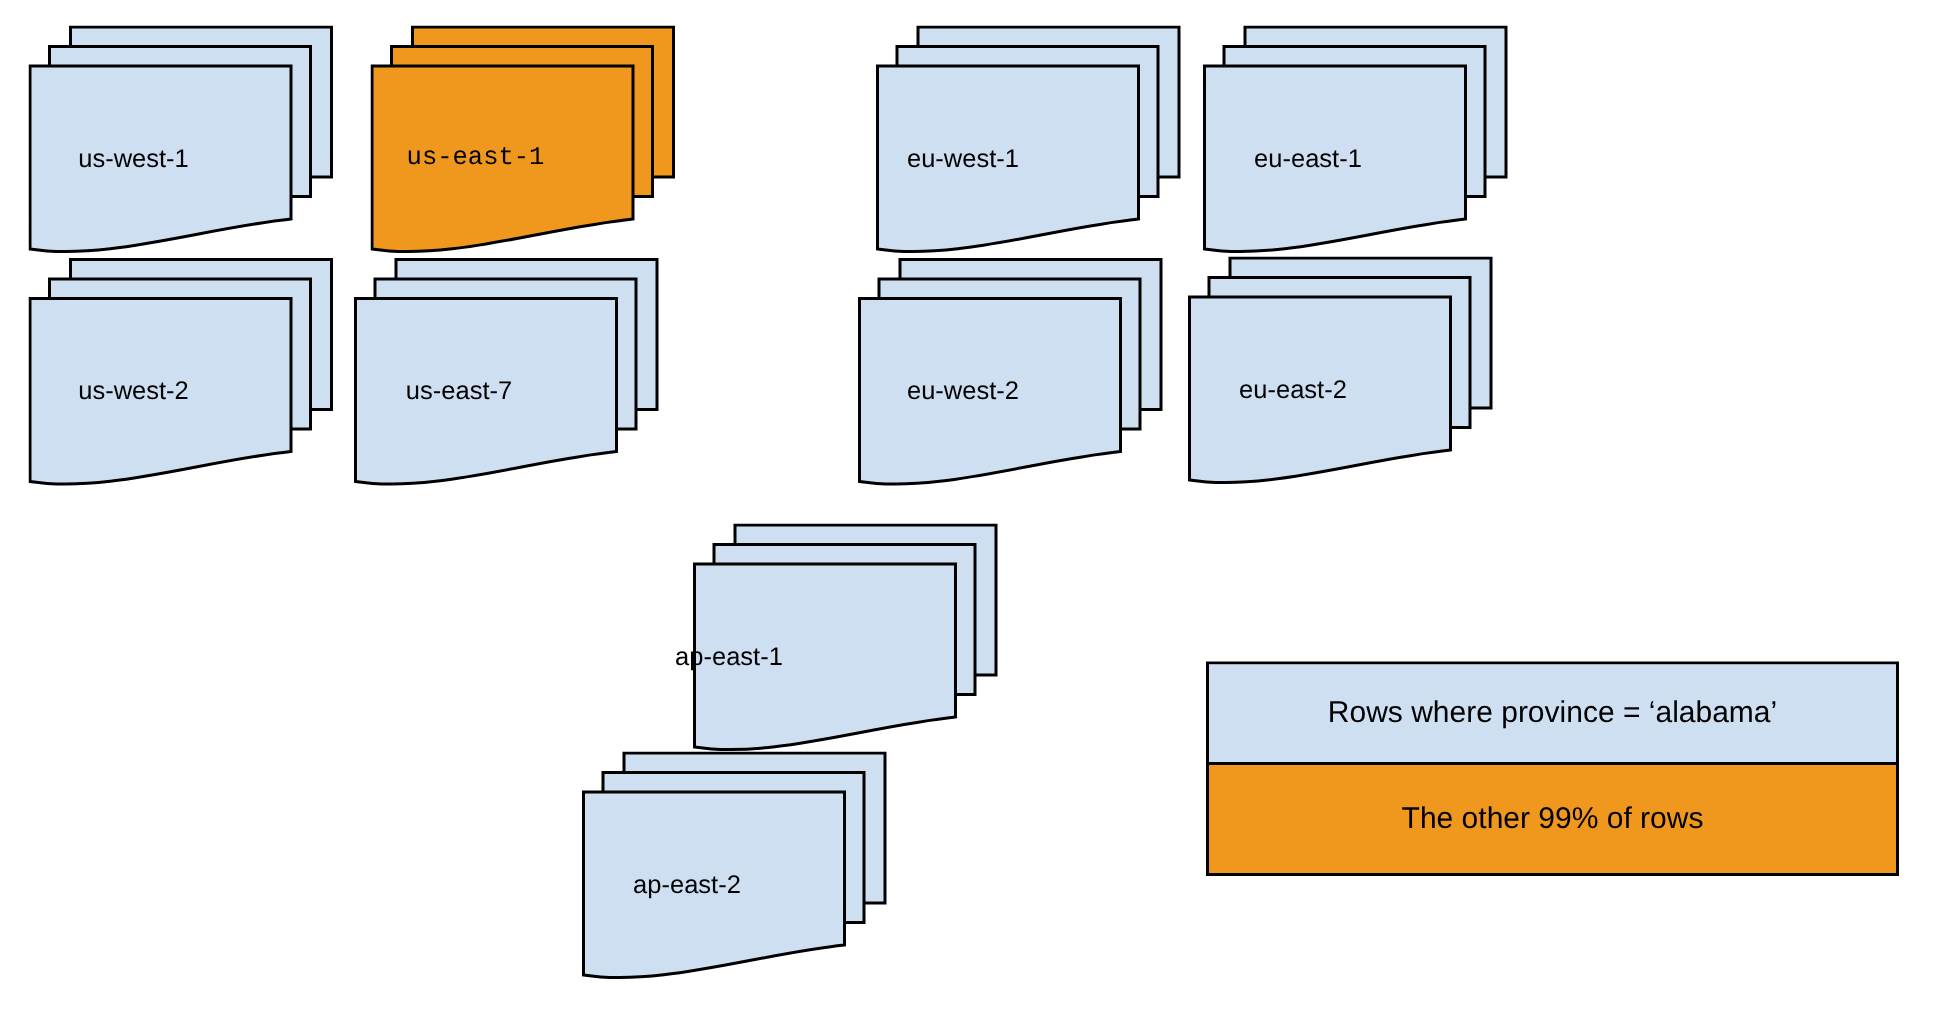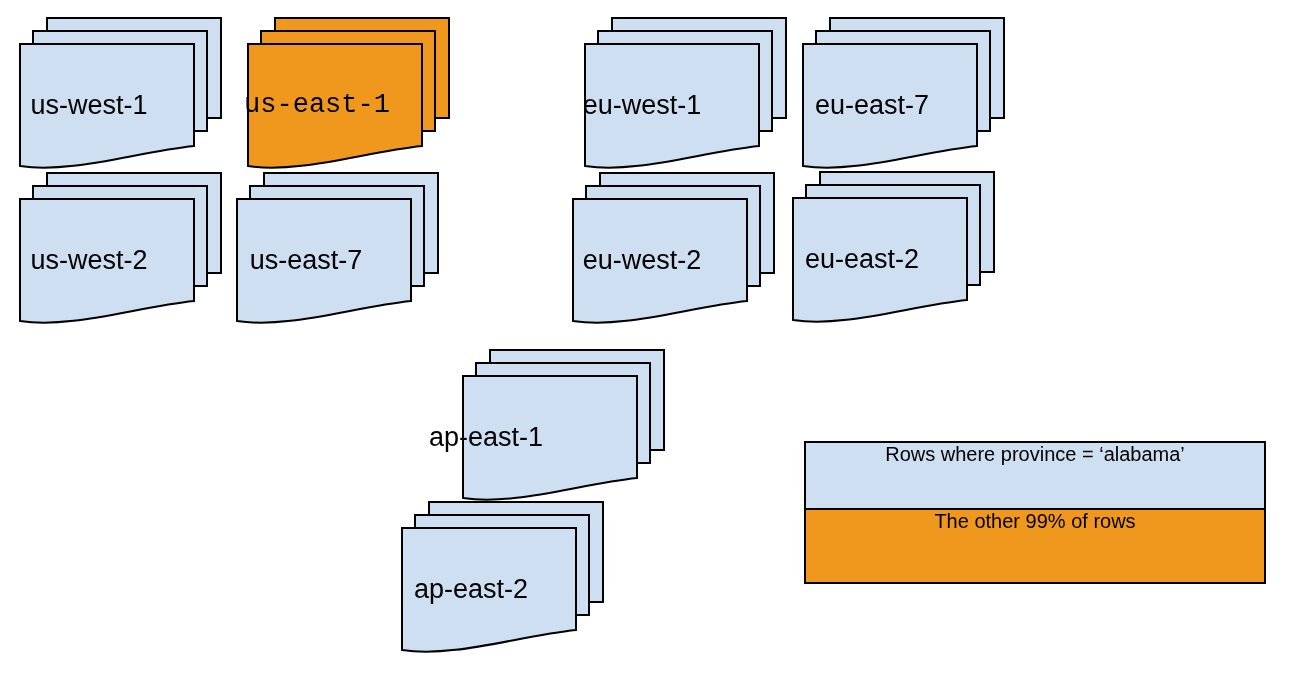--- a/index.html
+++ b/index.html
@@ -31,37 +31,38 @@
   }
   .stack-label {
     position: absolute;
     left: 1px;
     top: 27px;
     width: 138px;
     height: 122px;
     display: flex;
     align-items: center;
     justify-content: center;
-    font-size: 27px;
+    font-size: 17px;
     line-height: 1;
     white-space: nowrap;
     pointer-events: none;
   }
   .legend {
     position: absolute;
     left: 804px;
     top: 441px;
     width: 462px;
     height: 143px;
     border: 2px solid var(--outline, #000);
     display: flex;
     flex-direction: column;
   }
   .legend-row {
     display: flex;
+    align-items: center;
     justify-content: center;
     font-size: 20px;
     white-space: nowrap;
   }
   .legend-row.blue {
     height: 67px;
     background: var(--sheet-blue, #cfdff2);
     border-bottom: 2px solid var(--outline, #000);
   }
   .legend-row.orange {
@@ -102,21 +103,21 @@
     <svg>
         <use href="#doc-stack"></use>
       </svg>
     <div class="stack-label">eu-west-1</div>
   </div>
 
   <div class="stack" style="left:802px; top:17px;">
     <svg>
         <use href="#doc-stack"></use>
       </svg>
-    <div class="stack-label">eu-east-7</div>
+    <div class="stack-label">eu-east-1</div>
   </div>
 
   <div class="stack" style="left:19px; top:172px;">
     <svg>
         <use href="#doc-stack"></use>
       </svg>
     <div class="stack-label">us-west-2</div>
   </div>
 
   <div class="stack" style="left:236px; top:172px;">
@@ -140,21 +141,21 @@
     <div class="stack-label">eu-east-2</div>
   </div>
 
   <div class="stack" style="left:416px; top:349px;padding-left:46px;">
     <svg>
         <use href="#doc-stack"></use>
       </svg>
     <div class="stack-label">ap-east-1</div>
   </div>
 
-  <div class="stack" style="left:388px; top:501px;margin-left:13px;">
+  <div class="stack" style="left:388px; top:501px;">
     <svg>
         <use href="#doc-stack"></use>
       </svg>
     <div class="stack-label">ap-east-2</div>
   </div>
 
   <div class="legend">
     <div class="legend-row blue">
       <span>Rows where province = ‘alabama’</span>
     </div>

